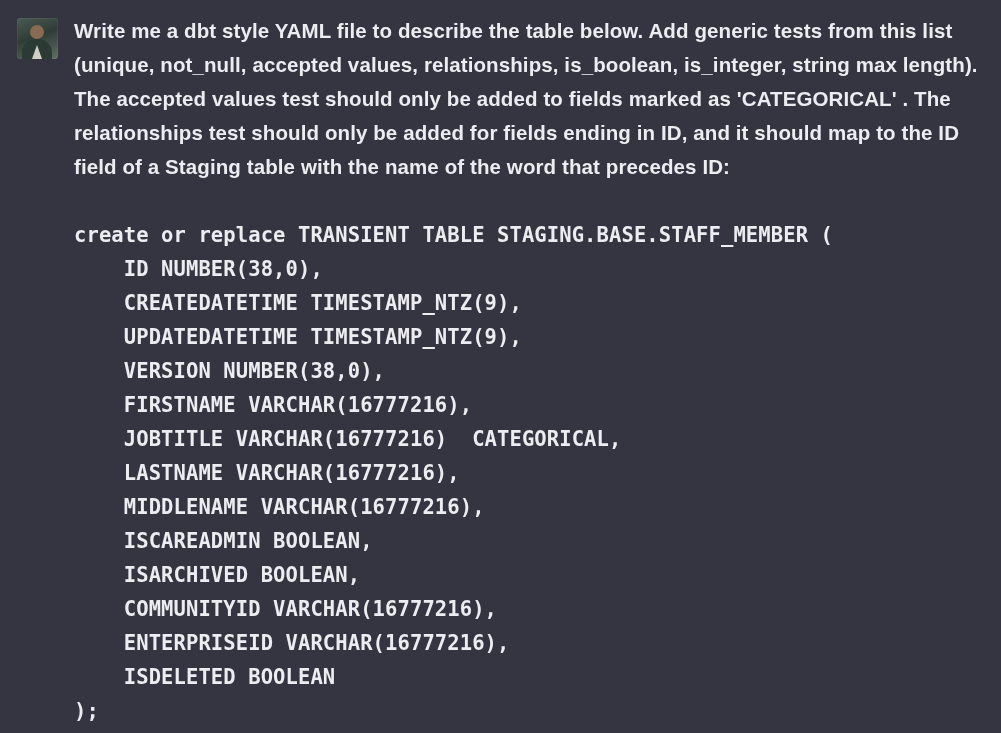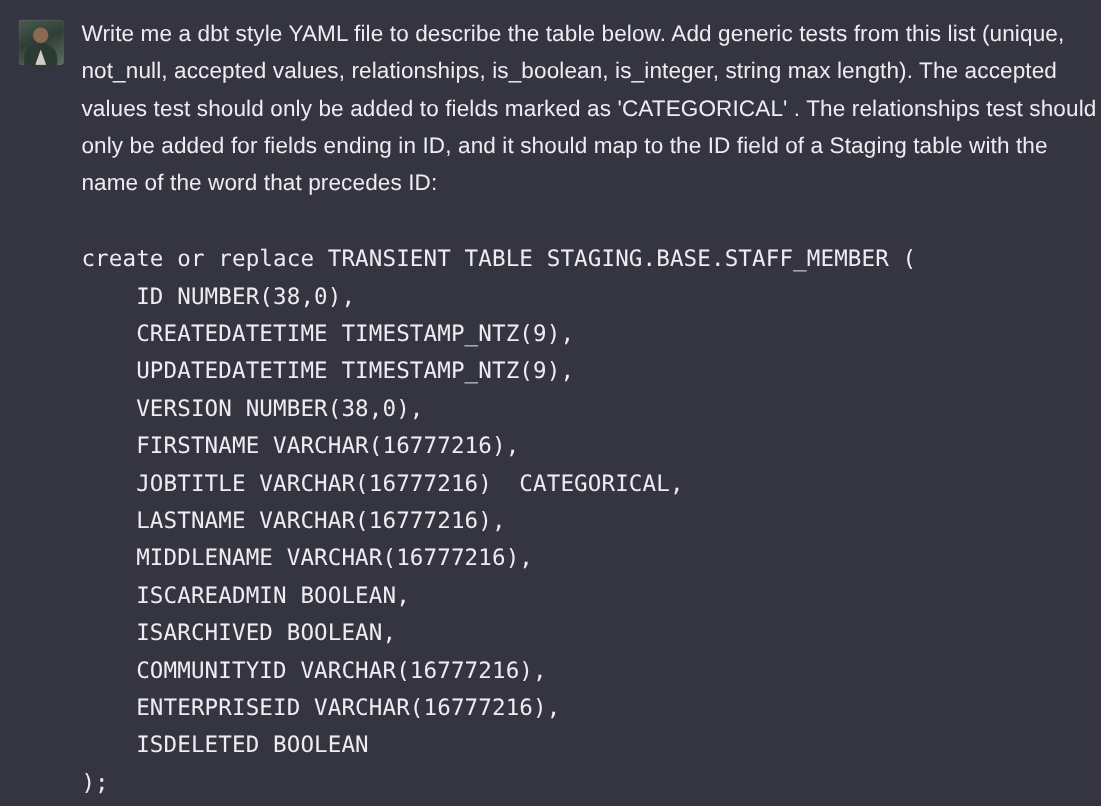--- a/index.html
+++ b/index.html
@@ -63,20 +63,21 @@
     background: #cfcfc6;
     left: 50%;
     transform: translateX(-50%);
     bottom: 0;
     clip-path: polygon(50% 0, 100% 100%, 0 100%);
   }
   .msg-body {
     flex: 1 1 auto;
     padding-right: 4px;
     color: #ececf1;
+    font-weight: bold;
   }
   .para {
     font-size: 20.5px;
     line-height: 34px;
     color: #ececf1;
     margin: 0;
     letter-spacing: 0.1px;
   }
   .spacer {
     height: 34px;

